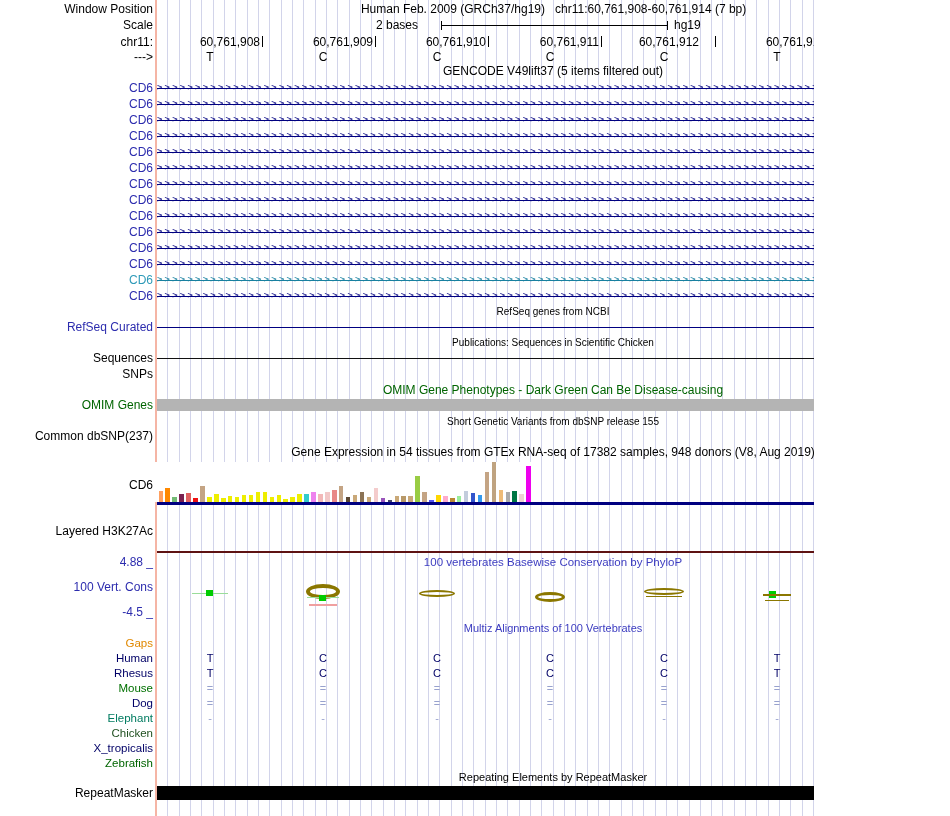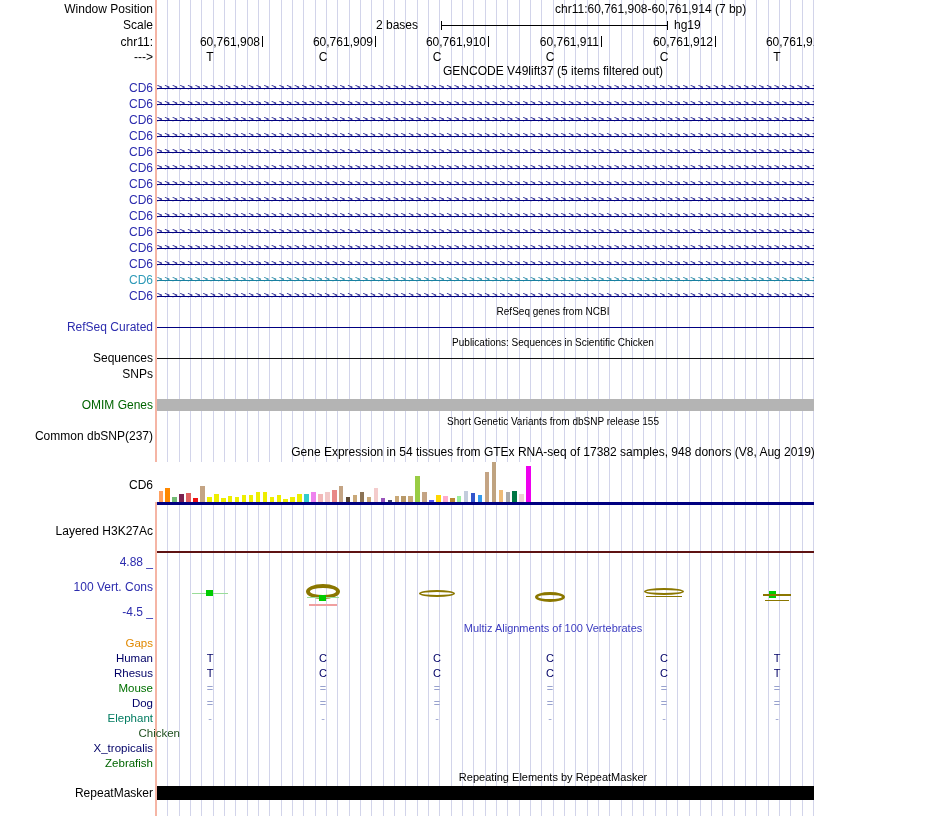--- a/index.html
+++ b/index.html
@@ -21,40 +21,41 @@
   .z{position:absolute;z-index:2;}
 </style>
 </head>
 <body>
 
 <div id="screen">
   <div class="grid"></div>
   <div class="pinkguide"></div>
 
   <div class="lbl z" style="top:2px">Window Position</div>
+  <div class="z" style="top:2px;left:245px;width:300px;text-align:right;font-size:12px;white-space:nowrap">Human Feb. 2009 (GRCh37/hg19)</div>
   <div class="z" style="top:2px;left:555px;font-size:12px;white-space:nowrap">chr11:60,761,908-60,761,914 (7 bp)</div>
 
   <div class="lbl z" style="top:18px">Scale</div>
   <div class="z" style="top:18px;left:318px;width:100px;text-align:right;font-size:12px">2 bases</div>
   <div class="z" style="top:25px;left:441px;width:227px;height:1px;background:#000"></div>
   <div class="z" style="top:21px;left:441px;width:1px;height:9px;background:#000"></div>
   <div class="z" style="top:21px;left:667px;width:1px;height:9px;background:#000"></div>
   <div class="z" style="top:18px;left:674px;font-size:12px">hg19</div>
 
   <div class="lbl z" style="top:35px">chr11:</div>
   <div id="ruler">
       <div style="position: absolute; z-index: 2; left: 162px; top: 35px; width: 98px; text-align: right; font-size: 12px;">60,761,908</div>
       <div style="position: absolute; z-index: 2; left: 262px; top: 36px; width: 1px; height: 11px; background: rgb(0, 0, 0);"></div>
       <div style="position: absolute; z-index: 2; left: 275px; top: 35px; width: 98px; text-align: right; font-size: 12px;">60,761,909</div>
       <div style="position: absolute; z-index: 2; left: 375px; top: 36px; width: 1px; height: 11px; background: rgb(0, 0, 0);"></div>
       <div style="position: absolute; z-index: 2; left: 388px; top: 35px; width: 98px; text-align: right; font-size: 12px;">60,761,910</div>
       <div style="position: absolute; z-index: 2; left: 488px; top: 36px; width: 1px; height: 11px; background: rgb(0, 0, 0);"></div>
       <div style="position: absolute; z-index: 2; left: 501px; top: 35px; width: 98px; text-align: right; font-size: 12px;">60,761,911</div>
       <div style="position: absolute; z-index: 2; left: 601px; top: 36px; width: 1px; height: 11px; background: rgb(0, 0, 0);"></div>
-      <div style="position: absolute; z-index: 2; left: 615px; top: 35px; width: 98px; text-align: right; font-size: 12px;">60,761,912</div>
+      <div style="position: absolute; z-index: 2; left: 601px; top: 35px; width: 98px; text-align: right; font-size: 12px;">60,761,912</div>
       <div style="position: absolute; z-index: 2; left: 715px; top: 36px; width: 1px; height: 11px; background: rgb(0, 0, 0);"></div>
       <div style="position: absolute; z-index: 2; left: 728px; top: 35px; width: 98px; text-align: right; font-size: 12px;">60,761,913</div>
       <div style="position: absolute; z-index: 2; left: 828px; top: 36px; width: 1px; height: 11px; background: rgb(0, 0, 0);"></div>
     </div>
 
   <div class="lbl z" style="top:50px">---&gt;</div>
   <div id="baserow">
       <div style="position: absolute; z-index: 2; left: 203px; top: 50px; width: 14px; text-align: center; font-size: 12px;">T</div>
       <div style="position: absolute; z-index: 2; left: 316px; top: 50px; width: 14px; text-align: center; font-size: 12px;">C</div>
       <div style="position: absolute; z-index: 2; left: 430px; top: 50px; width: 14px; text-align: center; font-size: 12px;">C</div>
@@ -98,20 +99,21 @@
 
   <div class="title title-sm z" style="top:305px">RefSeq genes from NCBI</div>
   <div class="lbl z c-blue" style="top:320px">RefSeq Curated</div>
   <div class="hline z" style="top:327px;height:1px;background:#000080"></div>
 
   <div class="title title-sm z" style="top:336px">Publications: Sequences in Scientific Chicken</div>
   <div class="lbl z" style="top:351px">Sequences</div>
   <div class="hline z" style="top:358px;height:1px;background:#111"></div>
   <div class="lbl z" style="top:367px">SNPs</div>
 
+  <div class="title z c-green" style="top:384px">OMIM Gene Phenotypes - Dark Green Can Be Disease-causing</div>
   <div class="lbl z c-green" style="top:398px">OMIM Genes</div>
   <div class="hline z" style="top:399px;height:12px;background:#B4B4B4"></div>
 
   <div class="title title-sm z" style="top:415px">Short Genetic Variants from dbSNP release 155</div>
   <div class="lbl z" style="top:429px">Common dbSNP(237)</div>
 
   <div class="title z" style="top:446px">Gene Expression in 54 tissues from GTEx RNA-seq of 17382 samples, 948 donors (V8, Aug 2019)</div>
   <div class="lbl z" style="top:478px">CD6</div>
   <div id="gtexbox" class="z" style="left:155px;top:462px;width:380px;height:40px;background:#fff">
       <div style="position: absolute; z-index: 2; left: 3.5px; bottom: 0px; width: 4.5px; height: 11px; background: rgb(255, 160, 96);"></div>
@@ -168,20 +170,21 @@
       <div style="position: absolute; z-index: 2; left: 357.4px; bottom: 0px; width: 4.5px; height: 11px; background: rgb(0, 119, 68);"></div>
       <div style="position: absolute; z-index: 2; left: 364.4px; bottom: 0px; width: 4.5px; height: 8px; background: rgb(237, 211, 211);"></div>
       <div style="position: absolute; z-index: 2; left: 371.3px; bottom: 0px; width: 4.5px; height: 36px; background: rgb(238, 0, 238);"></div>
     </div>
   <div class="hline z" style="top:502px;height:3px;background:#000080"></div>
 
   <div class="lbl z" style="top:524px">Layered H3K27Ac</div>
   <div class="hline z" style="top:551px;height:2px;background:#5E1212"></div>
 
   <div class="lbl z c-blue" style="top:555px">4.88 _</div>
+  <div class="title z c-titleblue" style="top:556px;font-size:11.5px">100 vertebrates Basewise Conservation by PhyloP</div>
   <div class="lbl z c-blue" style="top:580px">100 Vert. Cons</div>
   <div class="lbl z c-blue" style="top:605px">-4.5 _</div>
   <div id="consmarks">
       <div style="position: absolute; z-index: 2; left: 192px; top: 593px; width: 36px; height: 1px; background: rgb(154, 221, 154);"></div>
       <div style="position: absolute; z-index: 2; left: 206px; top: 590px; width: 7px; height: 6px; background: rgb(0, 204, 0);"></div>
       <div style="position: absolute; z-index: 2; left: 306px; top: 584px; width: 34px; height: 15px; border: 4px solid rgb(139, 119, 0); border-radius: 50%; box-sizing: border-box;"></div>
       <div style="position: absolute; z-index: 2; left: 307px; top: 597px; width: 32px; height: 1px; background: rgb(154, 221, 154);"></div>
       <div style="position: absolute; z-index: 2; left: 319px; top: 595px; width: 7px; height: 6px; background: rgb(0, 204, 0);"></div>
       <div style="position: absolute; z-index: 2; left: 309px; top: 604px; width: 28px; height: 2px; background: rgb(240, 160, 160);"></div>
       <div style="position: absolute; z-index: 2; left: 419px; top: 590px; width: 36px; height: 7px; border: 2px solid rgb(139, 119, 0); border-radius: 50%; box-sizing: border-box;"></div>
@@ -231,21 +234,21 @@
       <div style="position: absolute; z-index: 2; left: 770px; top: 696px; width: 14px; height: 14px; line-height: 14px; text-align: center; font-size: 11px; color: rgb(152, 162, 206);">=</div>
       <div style="position: absolute; z-index: 2; left: 883px; top: 696px; width: 14px; height: 14px; line-height: 14px; text-align: center; font-size: 11px; color: rgb(152, 162, 206);">=</div>
       <div style="position: absolute; z-index: 2; left: 0px; top: 711px; width: 153px; text-align: right; font-size: 11.5px; line-height: 14px; color: rgb(0, 123, 96);">Elephant</div>
       <div style="position: absolute; z-index: 2; left: 203px; top: 711px; width: 14px; height: 14px; line-height: 14px; text-align: center; font-size: 11px; color: rgb(152, 162, 206);">-</div>
       <div style="position: absolute; z-index: 2; left: 316px; top: 711px; width: 14px; height: 14px; line-height: 14px; text-align: center; font-size: 11px; color: rgb(152, 162, 206);">-</div>
       <div style="position: absolute; z-index: 2; left: 430px; top: 711px; width: 14px; height: 14px; line-height: 14px; text-align: center; font-size: 11px; color: rgb(152, 162, 206);">-</div>
       <div style="position: absolute; z-index: 2; left: 543px; top: 711px; width: 14px; height: 14px; line-height: 14px; text-align: center; font-size: 11px; color: rgb(152, 162, 206);">-</div>
       <div style="position: absolute; z-index: 2; left: 657px; top: 711px; width: 14px; height: 14px; line-height: 14px; text-align: center; font-size: 11px; color: rgb(152, 162, 206);">-</div>
       <div style="position: absolute; z-index: 2; left: 770px; top: 711px; width: 14px; height: 14px; line-height: 14px; text-align: center; font-size: 11px; color: rgb(152, 162, 206);">-</div>
       <div style="position: absolute; z-index: 2; left: 883px; top: 711px; width: 14px; height: 14px; line-height: 14px; text-align: center; font-size: 11px; color: rgb(152, 162, 206);">-</div>
-      <div style="position: absolute; z-index: 2; left: 0px; top: 726px; width: 153px; text-align: right; font-size: 11.5px; line-height: 14px; color: rgb(32, 80, 32); margin-left: 27px;">Chicken</div>
+      <div style="position: absolute; z-index: 2; left: 0px; top: 726px; width: 153px; text-align: right; font-size: 11.5px; line-height: 14px; color: rgb(32, 80, 32);">Chicken</div>
       <div style="position: absolute; z-index: 2; left: 0px; top: 741px; width: 153px; text-align: right; font-size: 11.5px; line-height: 14px; color: rgb(0, 0, 102);">X_tropicalis</div>
       <div style="position: absolute; z-index: 2; left: 0px; top: 756px; width: 153px; text-align: right; font-size: 11.5px; line-height: 14px; color: rgb(0, 100, 0);">Zebrafish</div>
     </div>
 
   <div class="title title-md z" style="top:771px">Repeating Elements by RepeatMasker</div>
   <div class="lbl z" style="top:786px">RepeatMasker</div>
   <div class="hline z" style="top:786px;height:14px;background:#000"></div>
 </div>
 
 </body></html>

